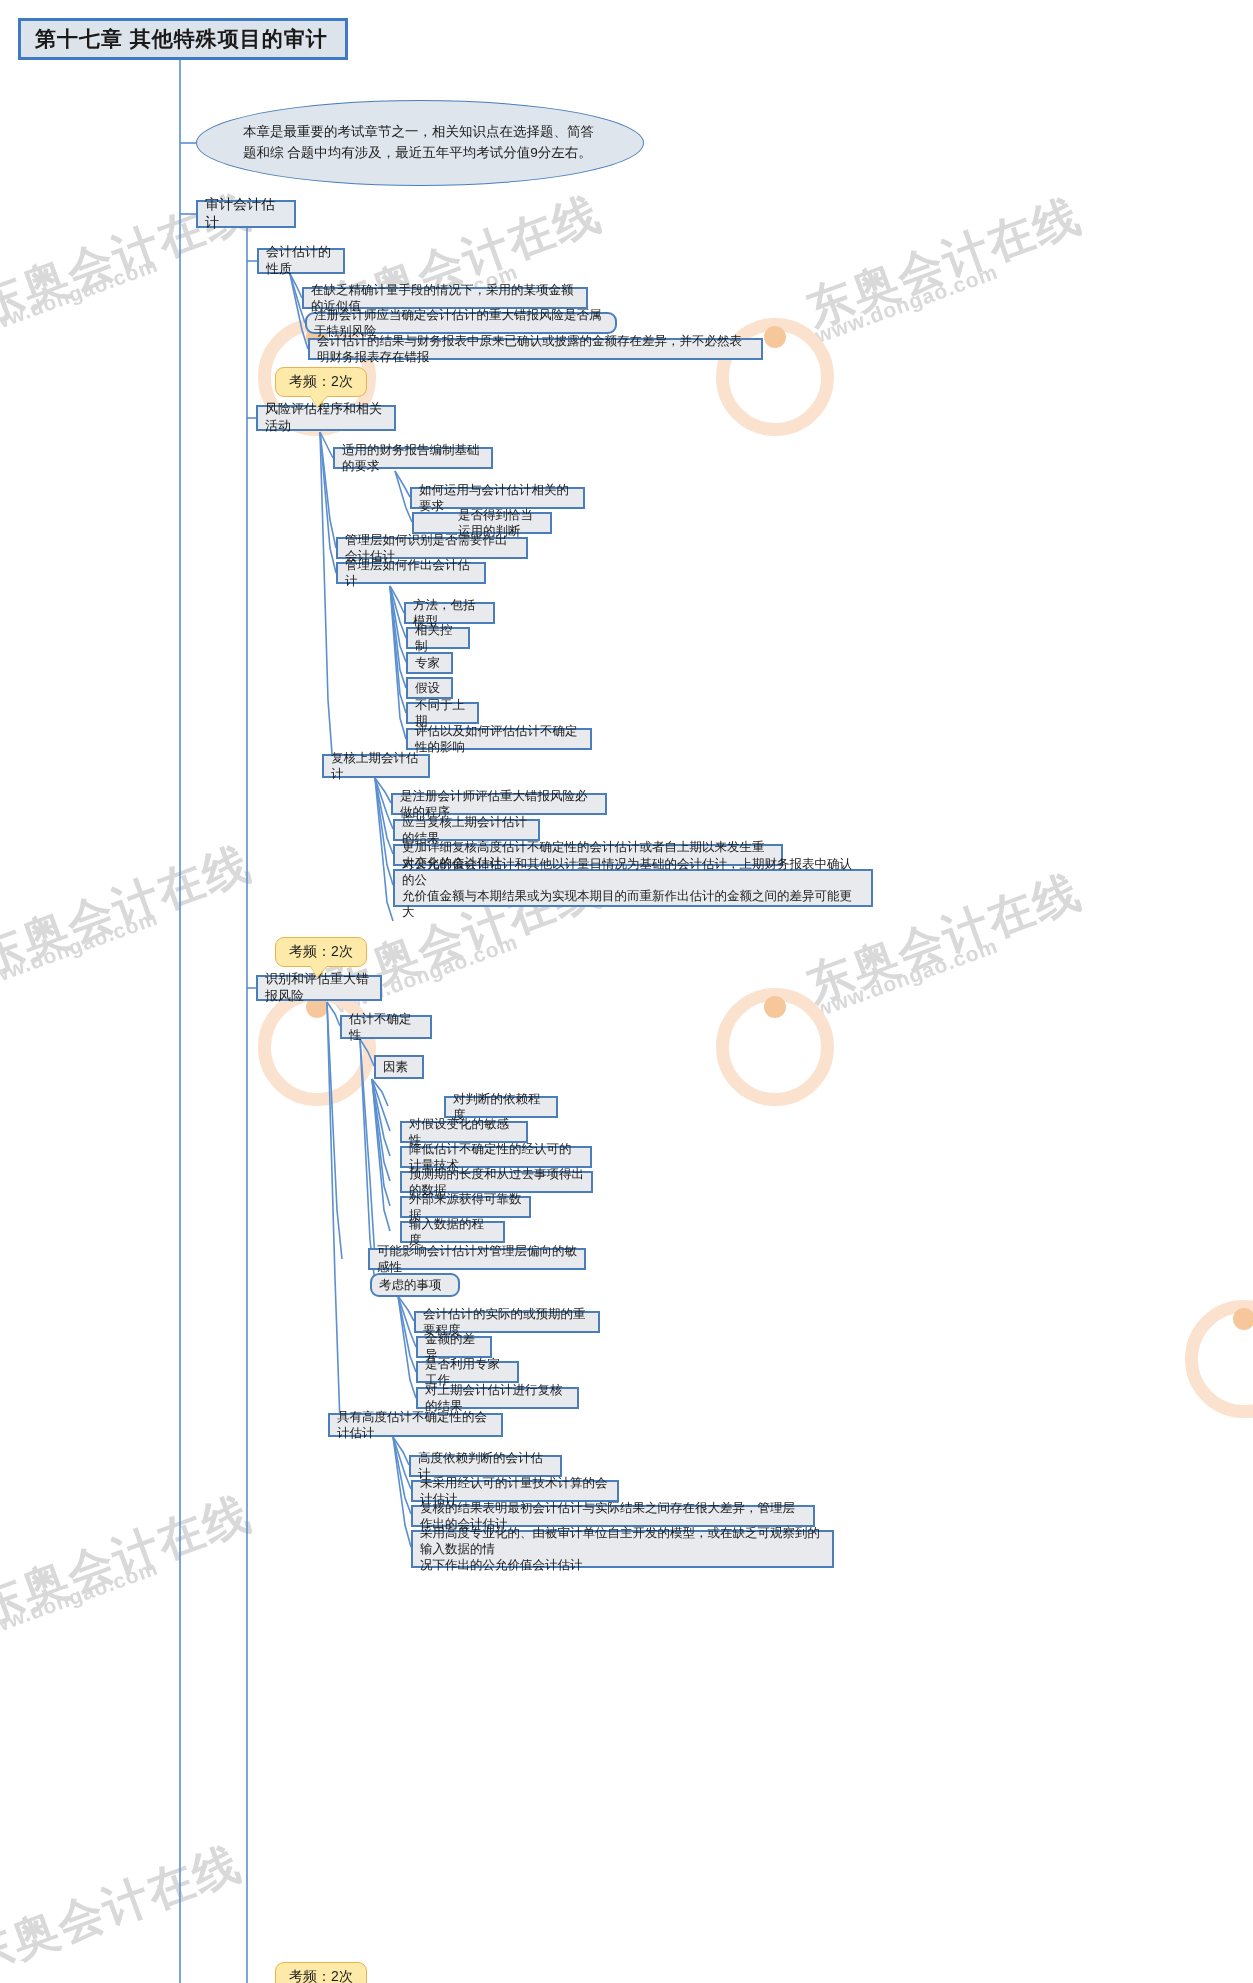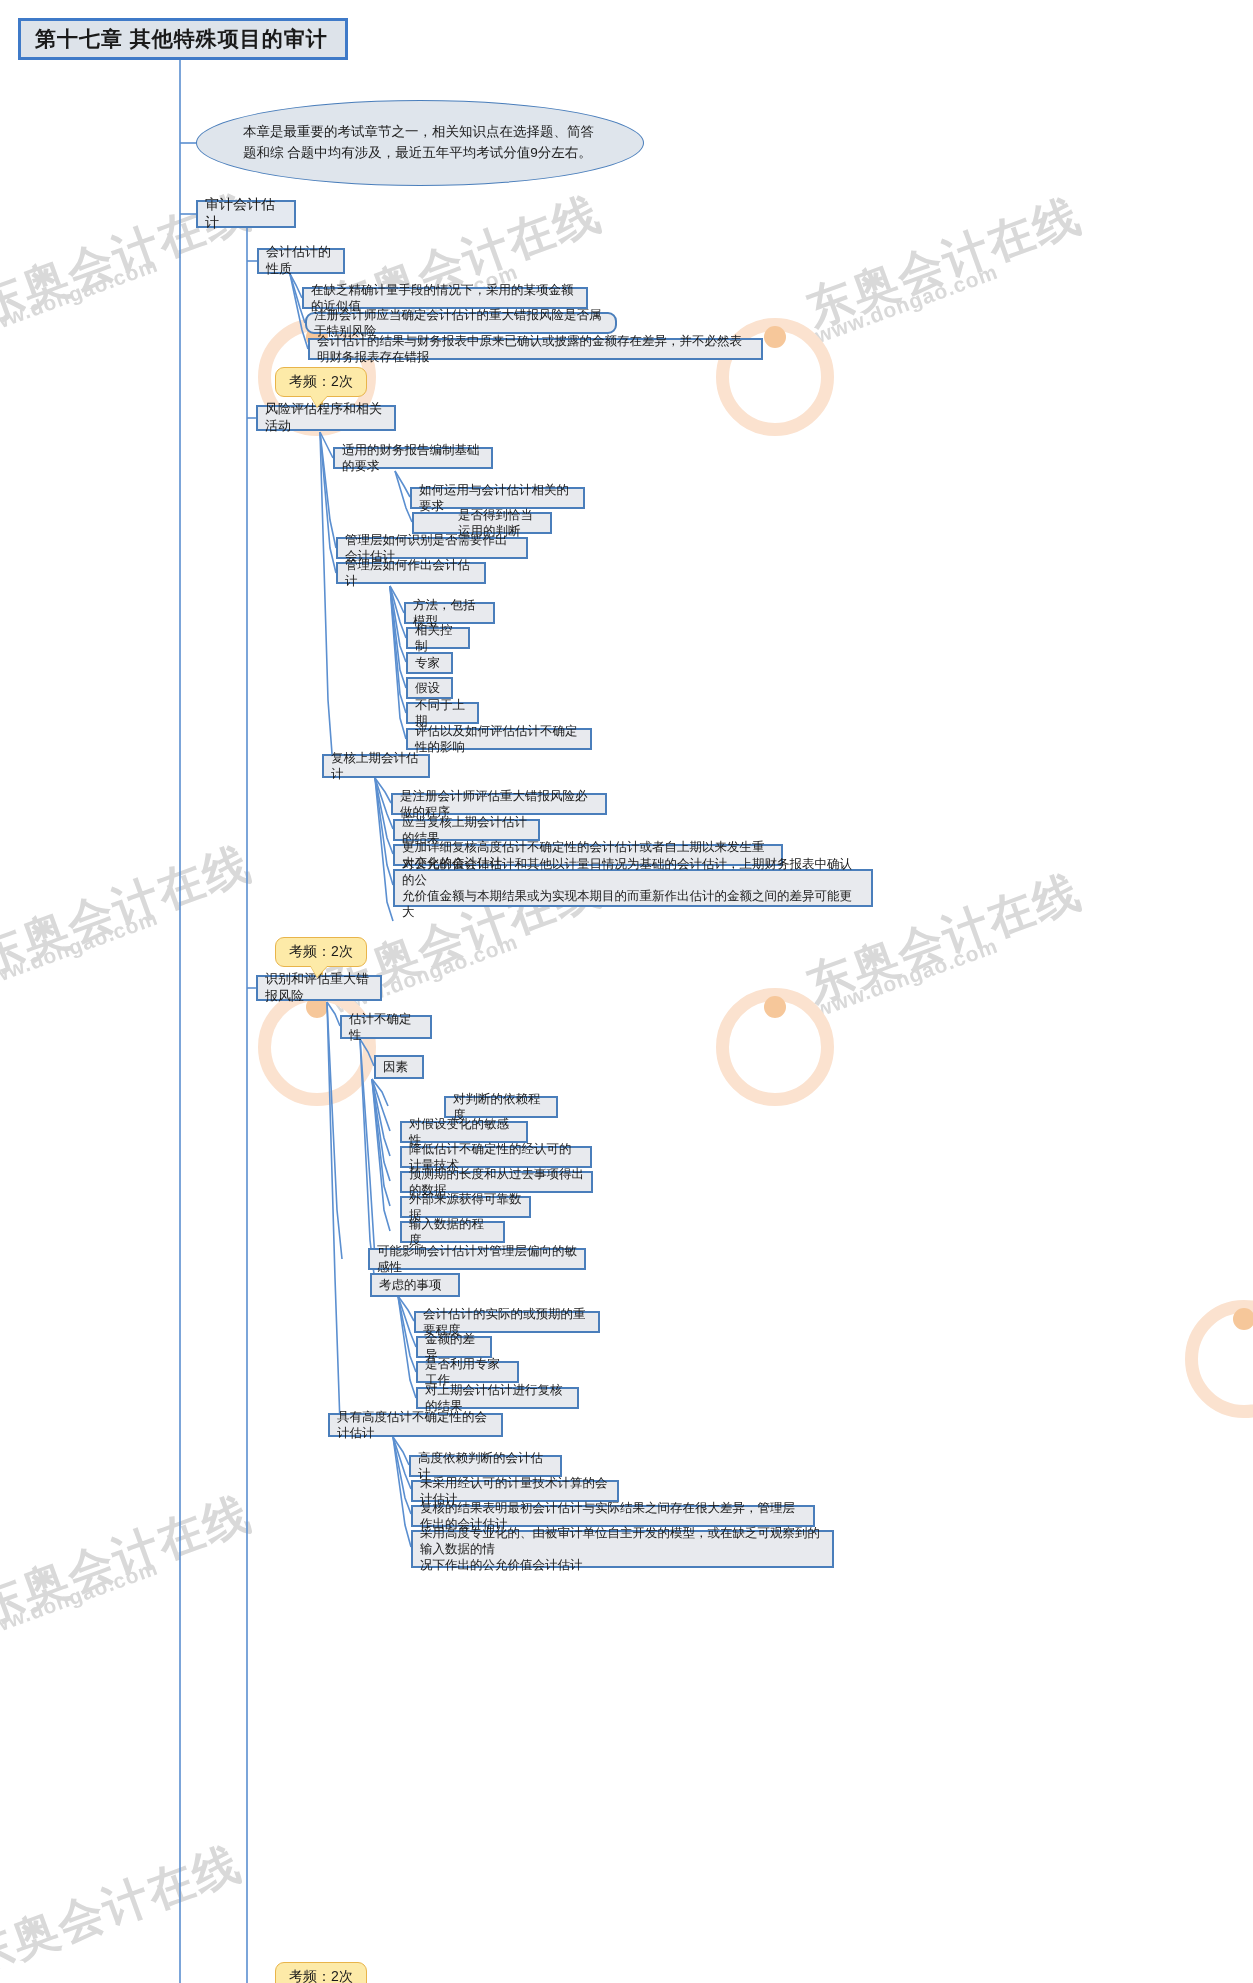--- a/index.html
+++ b/index.html
@@ -318,21 +318,21 @@
   <div class="node l4" style="left:400px;top:1196px;width:131px;height:22px;">
     <span>外部来源获得可靠数据</span>
   </div>
   <div class="node l4" style="left:400px;top:1221px;width:105px;height:22px;">
     <span>输入数据的程度</span>
   </div>
 
   <div class="node l3" style="left:368px;top:1248px;width:218px;height:22px;">
     <span>可能影响会计估计对管理层偏向的敏感性</span>
   </div>
-  <div class="node l3" style="left:370px;top:1273px;width:90px;height:24px;">
+  <div class="node l3" style="left:370px;top:1273px;width:90px;height:24px;border-radius:9px;">
     <span>考虑的事项</span>
   </div>
 
   <div class="node l4" style="left:414px;top:1311px;width:186px;height:22px;">
     <span>会计估计的实际的或预期的重要程度</span>
   </div>
   <div class="node l4" style="left:416px;top:1336px;width:76px;height:22px;">
     <span>金额的差异</span>
   </div>
   <div class="node l4" style="left:416px;top:1361px;width:103px;height:22px;">

